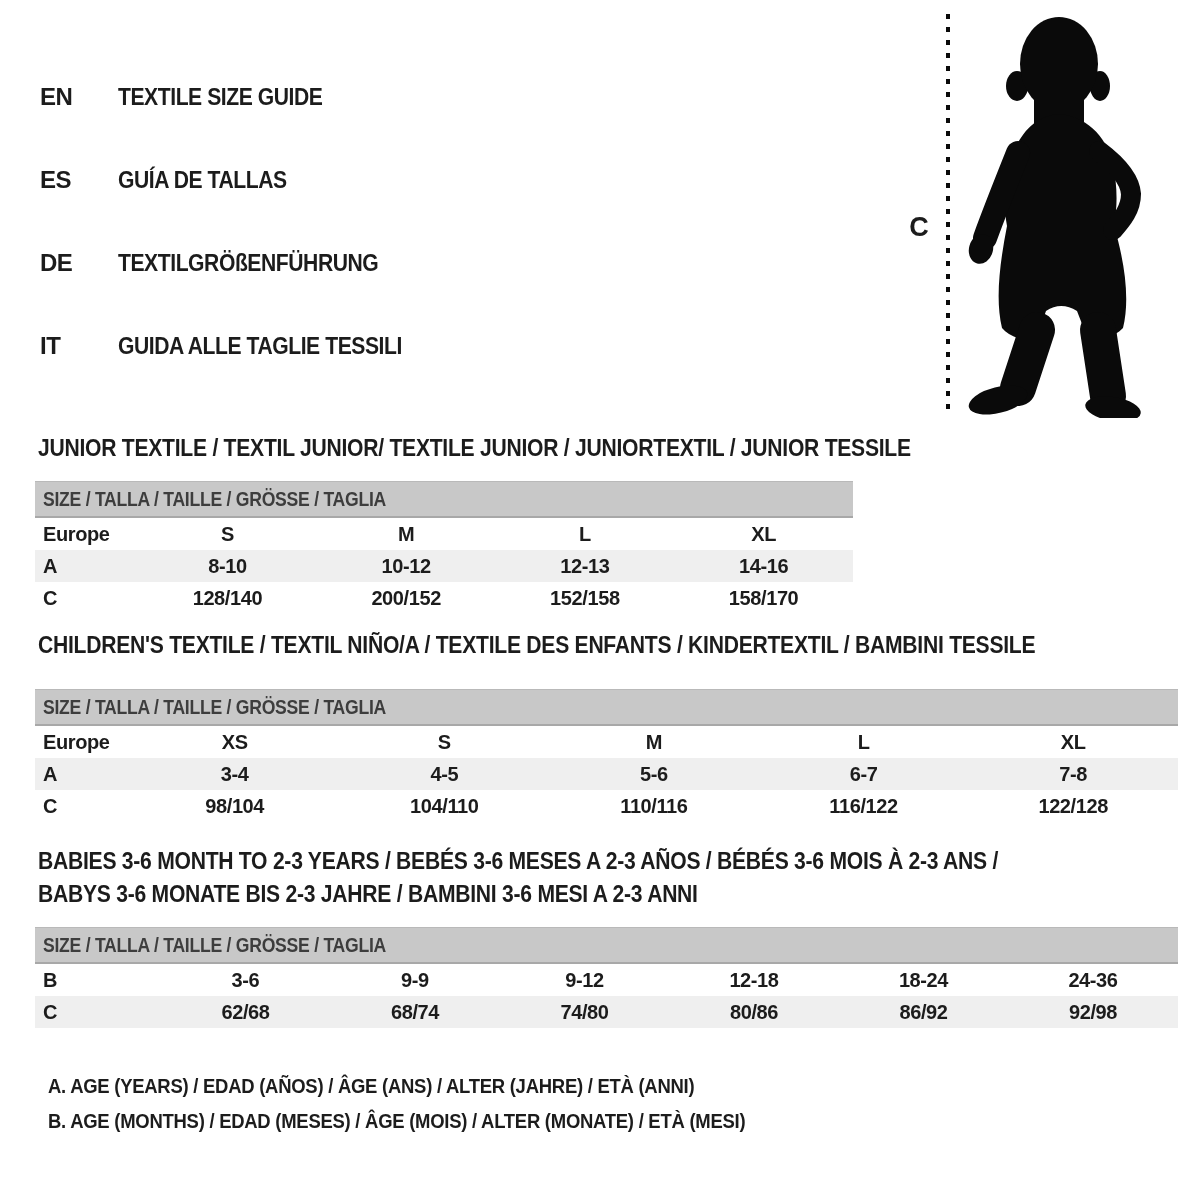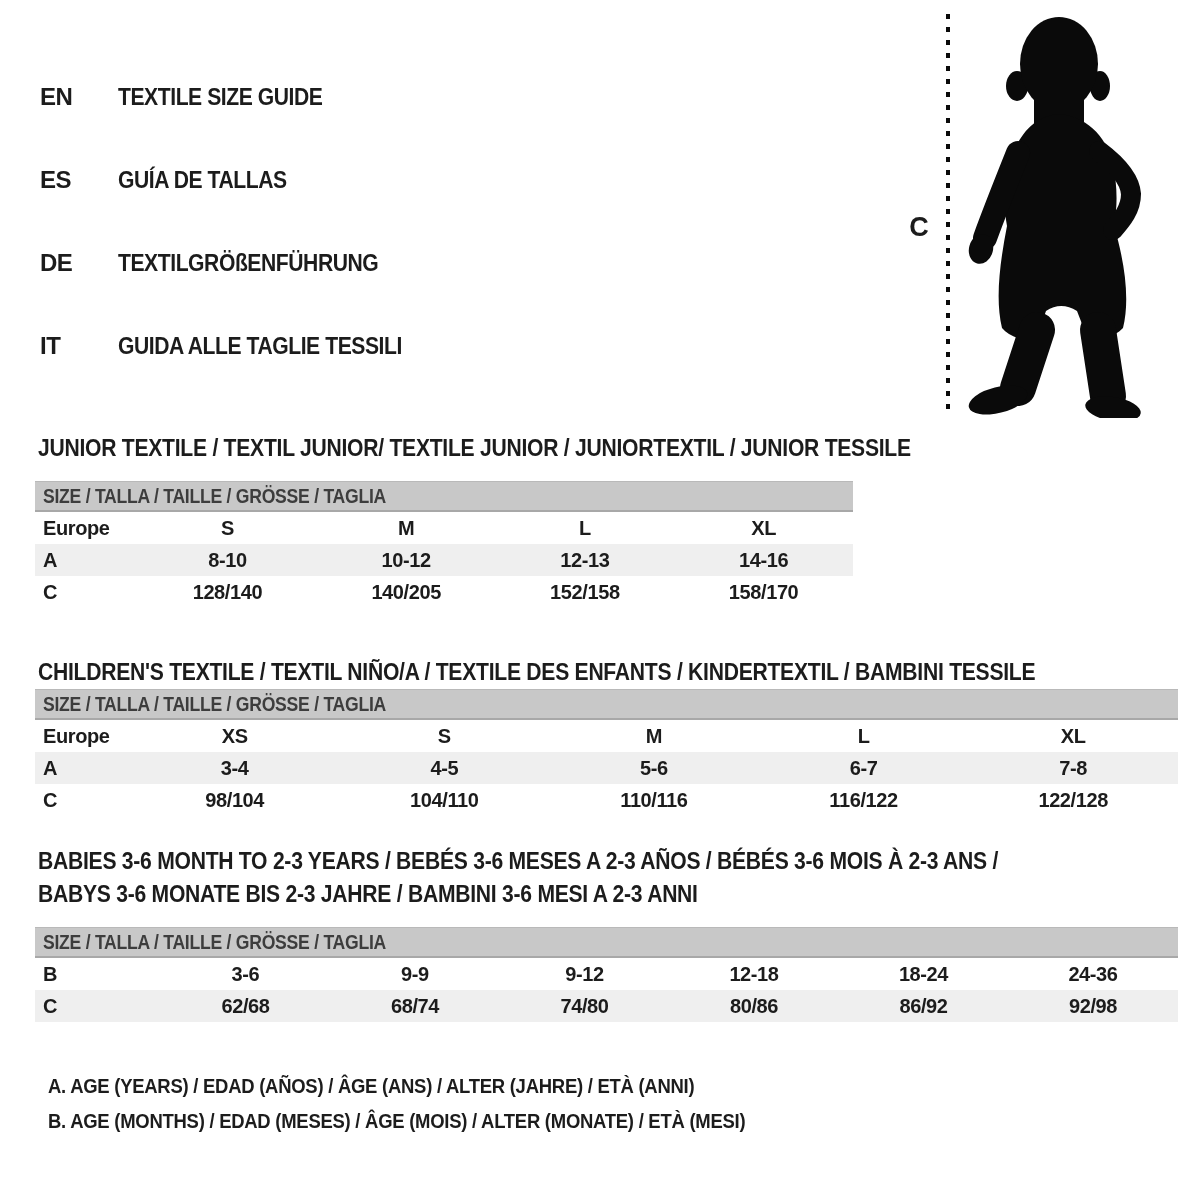--- a/index.html
+++ b/index.html
@@ -19,31 +19,31 @@
   .lang-row { display:flex; height:36px; align-items:flex-end; font-size:24px; font-weight:bold; letter-spacing:-0.5px;margin-top:47px; }
   .lang-code { width:78px; flex:0 0 78px; }
 
   
   .figure-wrap { position:absolute; left:938px; top:8px; width:210px; height:410px; }
   .c-label { position:absolute; left:902px; top:212px; width:34px; text-align:center; font-size:27px; font-weight:bold; }
 
   
   .sec-title { position:absolute; left:38px; font-size:24px; font-weight:bold; letter-spacing:-0.3px; line-height:33px; }
   .t-junior   { top:431px; }
-  .t-children { top:655px;text-align:center; }
+  .t-children { top:628px;text-align:center; }
   .t-babies   { top:844px; }
 
   
   .stable { position:absolute; left:35px; }
   .junior-table   { top:481px; width:818px; }
   .children-table { top:689px; width:1143px; }
   .babies-table   { top:927px; width:1143px; }
 
   .size-header {
-    height:31px; background:#c8c8c8;
+    height:37px; background:#c8c8c8;
     border-top:1px solid #b9b9b9; border-bottom:2px solid #a8a8a8;
     display:flex; align-items:center; padding-left:8px; box-sizing:border-box;
     font-size:20px; font-weight:bold; color:#3d3d3d; letter-spacing:-0.3px;
   }
   .trow { display:flex; height:32px; align-items:center; font-size:20px; font-weight:bold; letter-spacing:-0.4px; }
   .trow.shaded { background:#efefef; }
   .tlabel { padding-left:8px; box-sizing:border-box; flex:0 0 auto; }
   .tcell  { text-align:center; flex:0 0 auto; }
 
   .junior-table .tlabel   { width:12.6%; }
@@ -134,21 +134,21 @@
     <div class="trow shaded">
       <div class="tlabel">A</div>
       <div class="tcell">8-10</div>
       <div class="tcell">10-12</div>
       <div class="tcell">12-13</div>
       <div class="tcell">14-16</div>
     </div>
     <div class="trow">
       <div class="tlabel">C</div>
       <div class="tcell">128/140</div>
-      <div class="tcell">140/205</div>
+      <div class="tcell">200/152</div>
       <div class="tcell">152/158</div>
       <div class="tcell">158/170</div>
     </div>
   </div>
 
   <div class="sec-title t-children">
     <span class="sx">CHILDREN'S TEXTILE / TEXTIL NIÑO/A / TEXTILE DES ENFANTS / KINDERTEXTIL / BAMBINI TESSILE</span>
   </div>
   <div class="stable children-table">
     <div class="size-header">

